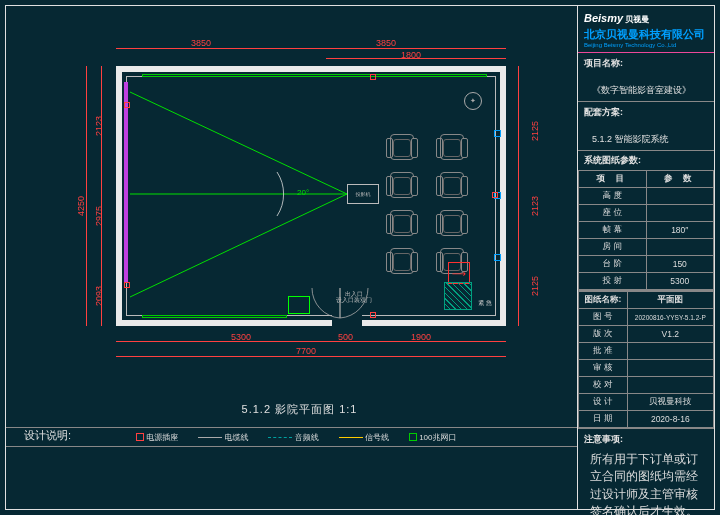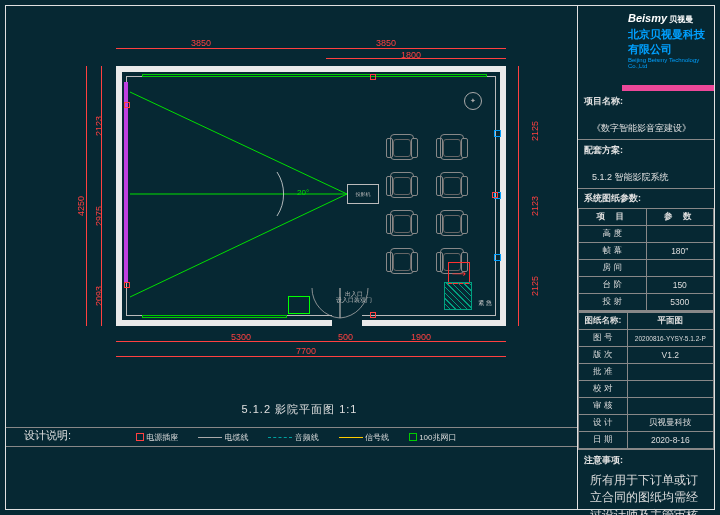--- a/index.html
+++ b/index.html
@@ -85,21 +85,21 @@
   .sw-line { width:24px;height:0;border-top:1px solid #aaa; }
   .sw-aline { width:24px;height:0;border-top:1px dashed #00a0a0; }
   .sw-sline { width:24px;height:0;border-top:1px solid #ffcc00; }
   .sw-net { width:8px;height:8px;border:1px solid #00cc00; }
   .design-label {
     position:absolute; left:18px; bottom:32px; font-size:11px; color:#e0e0e0;
   }
   .legend-label { position:absolute; left:18px; bottom:66px; font-size:11px; color:#e0e0e0;text-align:center; }
   
   .side-head {
-    padding:6px 6px 16px; border-bottom:6px solid #ec4899;margin-left:44px;
+    padding:6px 6px 4px; border-bottom:1px solid #ec4899;
   }
   .logo-row { font-style:italic; font-weight:bold; font-size:11px; color:#fff; }
   .logo-row .cn { font-size:8px; margin-left:2px; font-style:normal; }
   .company-cn { color:#00a0ff; font-size:11px; font-weight:bold; margin-top:2px; }
   .company-en { color:#00a0ff; font-size:6px; }
   .block-cell {
     border-bottom:1px solid #888; padding:4px 6px; font-size:9px;
   }
   .block-cell .lbl { font-weight:bold; }
   .block-cell .val { margin-top:14px; padding-left:8px; }
@@ -267,20 +267,24 @@
         <tbody>
             <tr>
               <th>项 目</th>
               <th>参 数</th>
             </tr>
         <tr>
               <td>高    度</td>
               <td></td>
             </tr>
         <tr>
+              <td>座    位</td>
+              <td></td>
+            </tr>
+        <tr>
               <td>帧    幕</td>
               <td>180″</td>
             </tr>
         <tr>
               <td>房    间</td>
               <td></td>
             </tr>
         <tr>
               <td>台    阶</td>
               <td>150</td>
@@ -306,25 +310,25 @@
             </tr>
         <tr>
               <td>版    次</td>
               <td>V1.2</td>
             </tr>
         <tr>
               <td>批    准</td>
               <td></td>
             </tr>
         <tr>
+              <td>审    核</td>
+              <td></td>
+            </tr>
+        <tr>
               <td>校    对</td>
-              <td></td>
-            </tr>
-        <tr>
-              <td>审    核</td>
               <td></td>
             </tr>
         <tr>
               <td>设    计</td>
               <td>贝视曼科技</td>
             </tr>
         <tr>
               <td>日    期</td>
               <td>2020-8-16</td>
             </tr>

